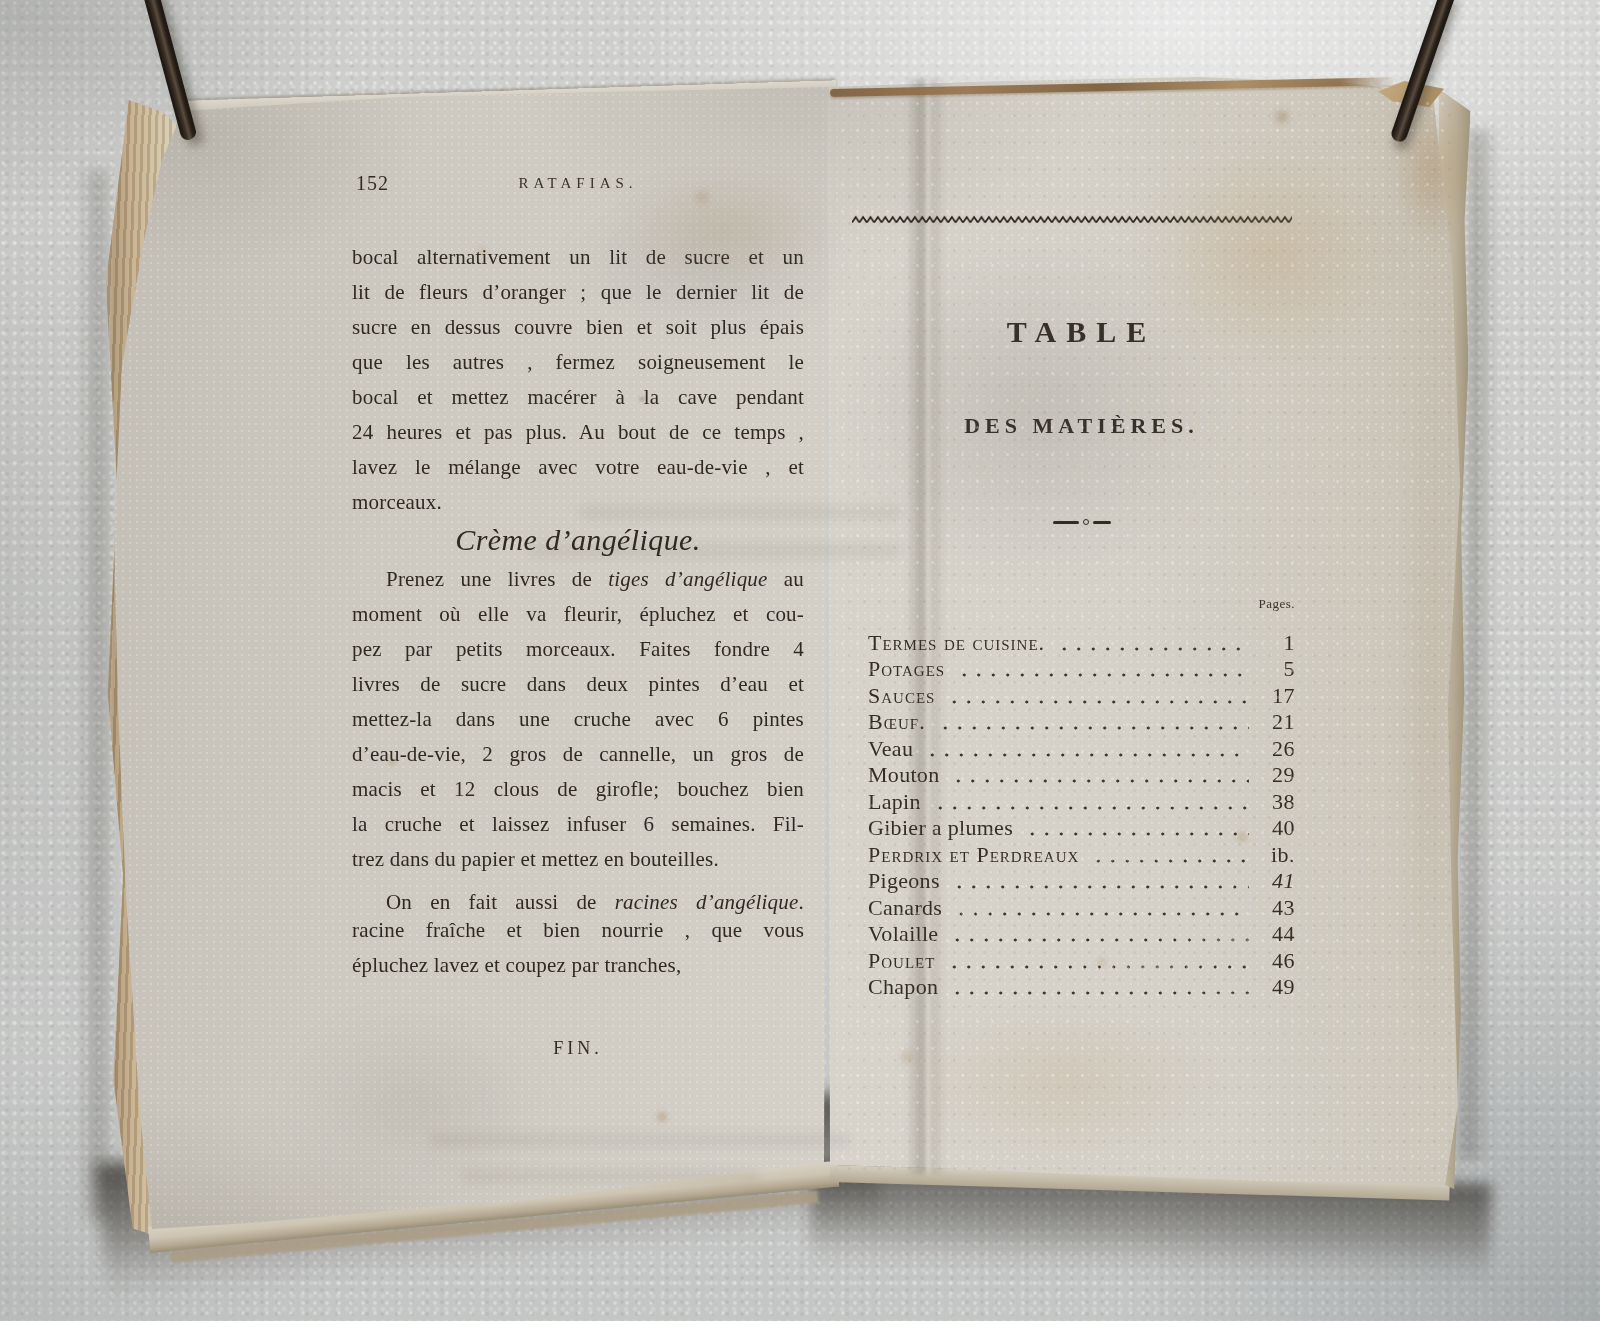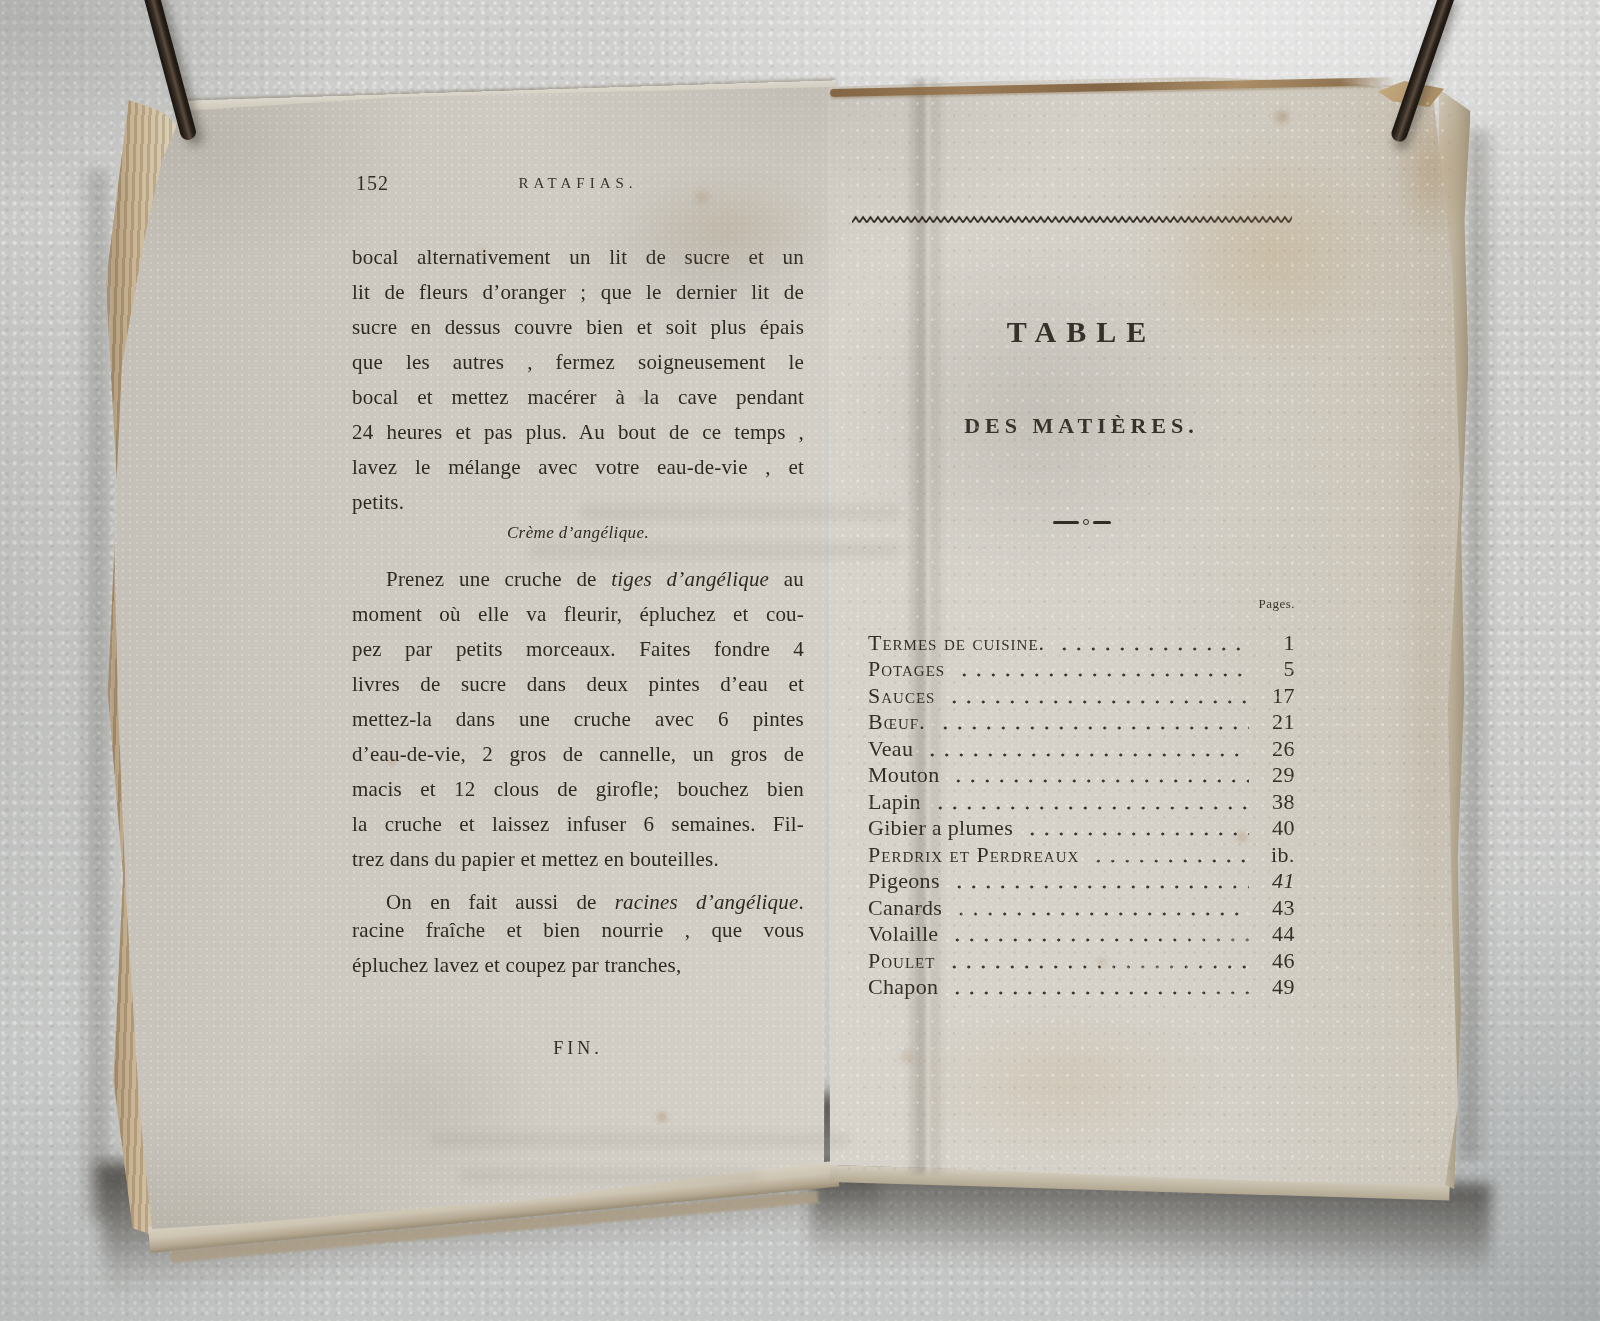--- a/index.html
+++ b/index.html
@@ -153,21 +153,21 @@
   .lp-header{left:252px;top:107px;width:452px;height:30px;z-index:5;}
   .lp-num{position:absolute;left:4px;top:0;font-size:20px;letter-spacing:1px;color:#332c24;}
   .lp-title{position:absolute;left:0;width:100%;top:3px;text-align:center;font-size:15px;letter-spacing:5px;color:#3a332b;}
   .lp-col{left:252px;top:175px;width:452px;height:900px;z-index:5;}
   .lp-col > div{position:absolute;width:100%;}
   .bline{font-size:21px;line-height:35px;height:35px;white-space:nowrap;letter-spacing:.2px;}
   .jline{text-align:justify;text-align-last:justify;white-space:normal;}
   .plines .bline:last-child{text-align-last:left;}
   .indent{text-indent:34px;}
   .p1{top:0;}
-  .lp-heading{top:283px;text-align:center;font-style:italic;font-size:17px;letter-spacing:.4px;}
+  .lp-heading{top:283px;text-align:center;font-style:italic;font-size:30px;letter-spacing:.4px;}
   .l21{top:322px;}
   .p2{top:357px;}
   .l31{top:645px;}
   .p3{top:673px;}
   .lp-fin{top:798px;text-align:center;font-size:18px;letter-spacing:4px;color:#332c24;}
   em{font-style:italic;}
 
   
   .rp-zigzag{left:752px;top:146px;width:440px;height:10px;z-index:5;}
   .rp-title{left:768px;top:250px;width:427px;z-index:5;text-align:center;font-size:30px;font-weight:700;letter-spacing:10px;color:#332d26;}
@@ -250,24 +250,24 @@
     </div>
     <div class="lp-col ink">
       <div class="p1 plines">
           <div class="bline jline">bocal alternativement un lit de sucre et un</div>
           <div class="bline jline">lit de fleurs d’oranger ; que le dernier lit de</div>
           <div class="bline jline">sucre en dessus couvre bien et soit plus épais</div>
           <div class="bline jline">que les autres , fermez soigneusement le</div>
           <div class="bline jline">bocal et mettez macérer à la cave pendant</div>
           <div class="bline jline">24 heures et pas plus. Au bout de ce temps ,</div>
           <div class="bline jline">lavez le mélange avec votre eau-de-vie , et</div>
-          <div class="bline jline">petits.</div>
+          <div class="bline jline">morceaux.</div>
         </div>
       <div class="lp-heading">Crème d’angélique.</div>
-      <div class="l21 bline jline indent"><span>Prenez une cruche de </span><em>tiges d’angélique</em><span> au</span></div>
+      <div class="l21 bline jline indent"><span>Prenez une livres de </span><em>tiges d’angélique</em><span> au</span></div>
       <div class="p2 plines">
           <div class="bline jline">moment où elle va fleurir, épluchez et cou-</div>
           <div class="bline jline">pez par petits morceaux. Faites fondre 4</div>
           <div class="bline jline">livres de sucre dans deux pintes d’eau et</div>
           <div class="bline jline">mettez-la dans une cruche avec 6 pintes</div>
           <div class="bline jline">d’eau-de-vie, 2 gros de cannelle, un gros de</div>
           <div class="bline jline">macis et 12 clous de girofle; bouchez bien</div>
           <div class="bline jline">la cruche et laissez infuser 6 semaines. Fil-</div>
           <div class="bline jline">trez dans du papier et mettez en bouteilles.</div>
         </div>

